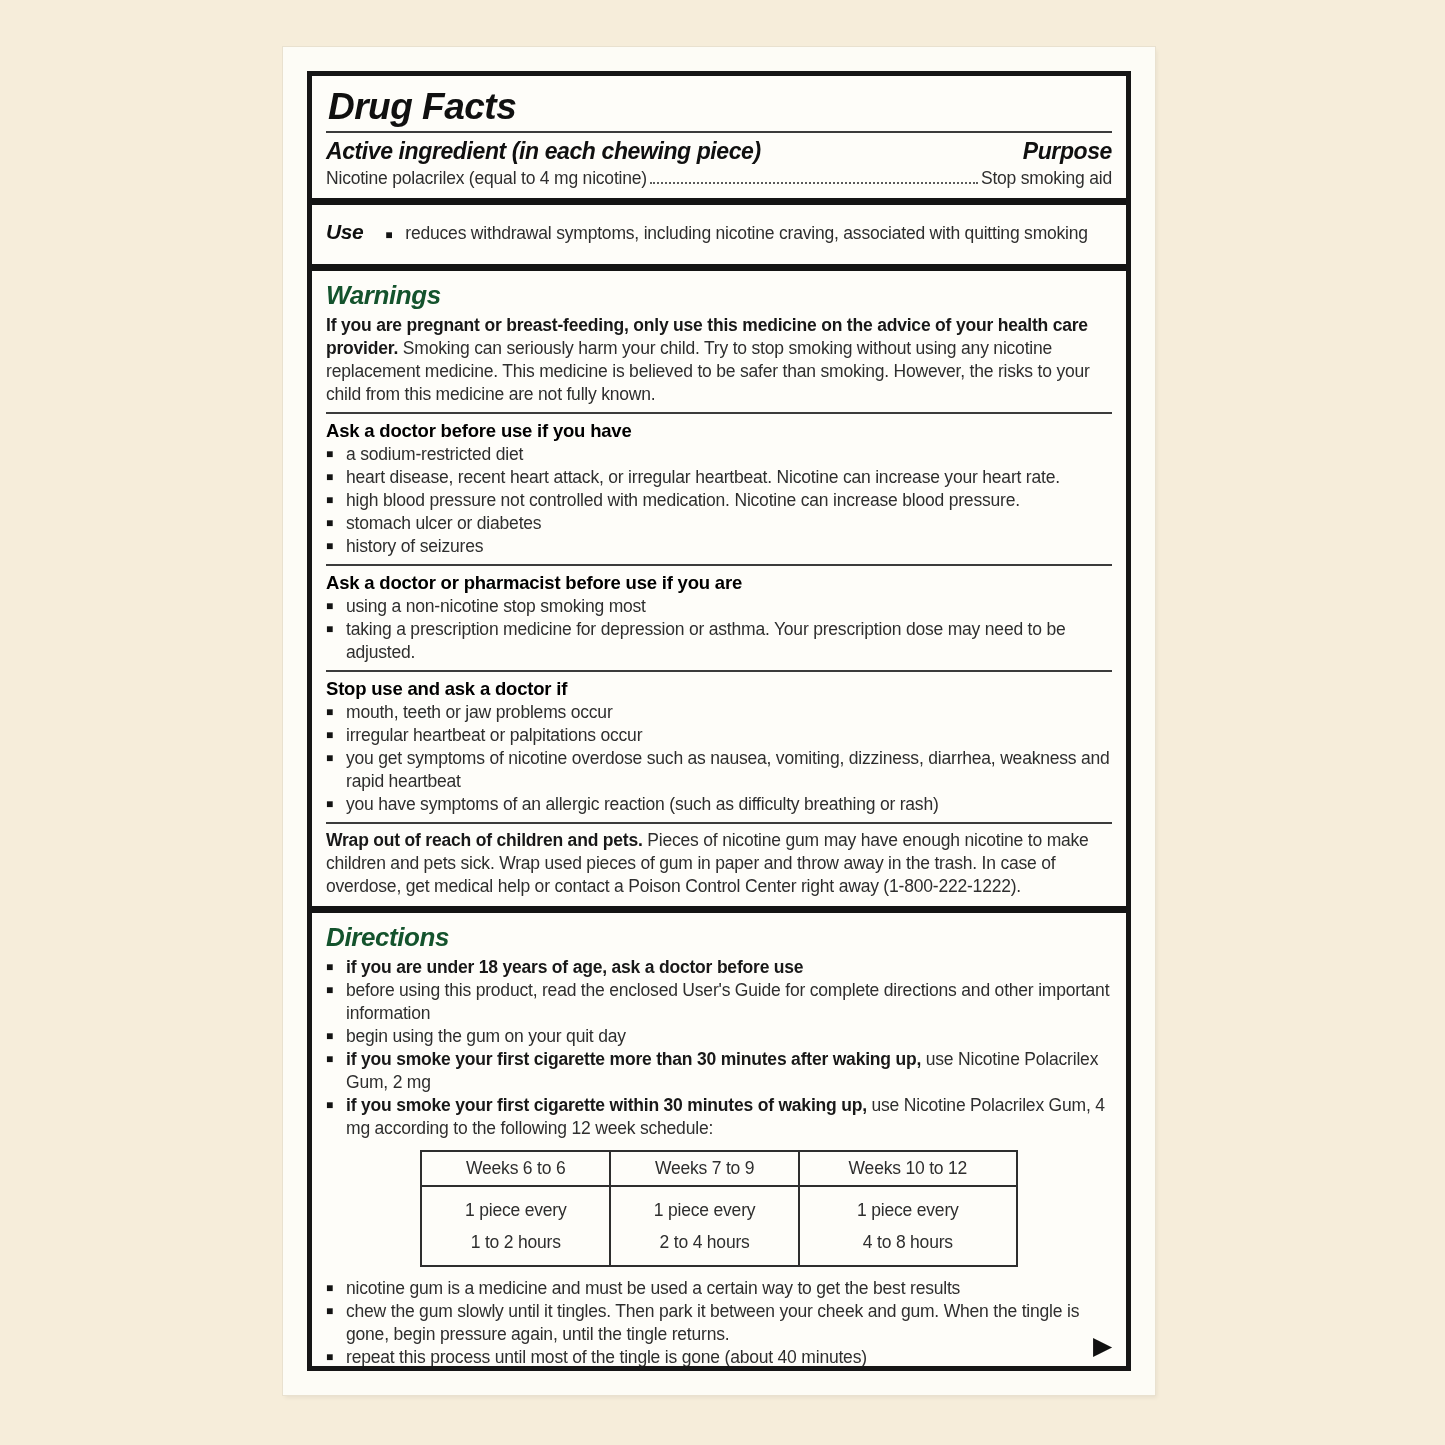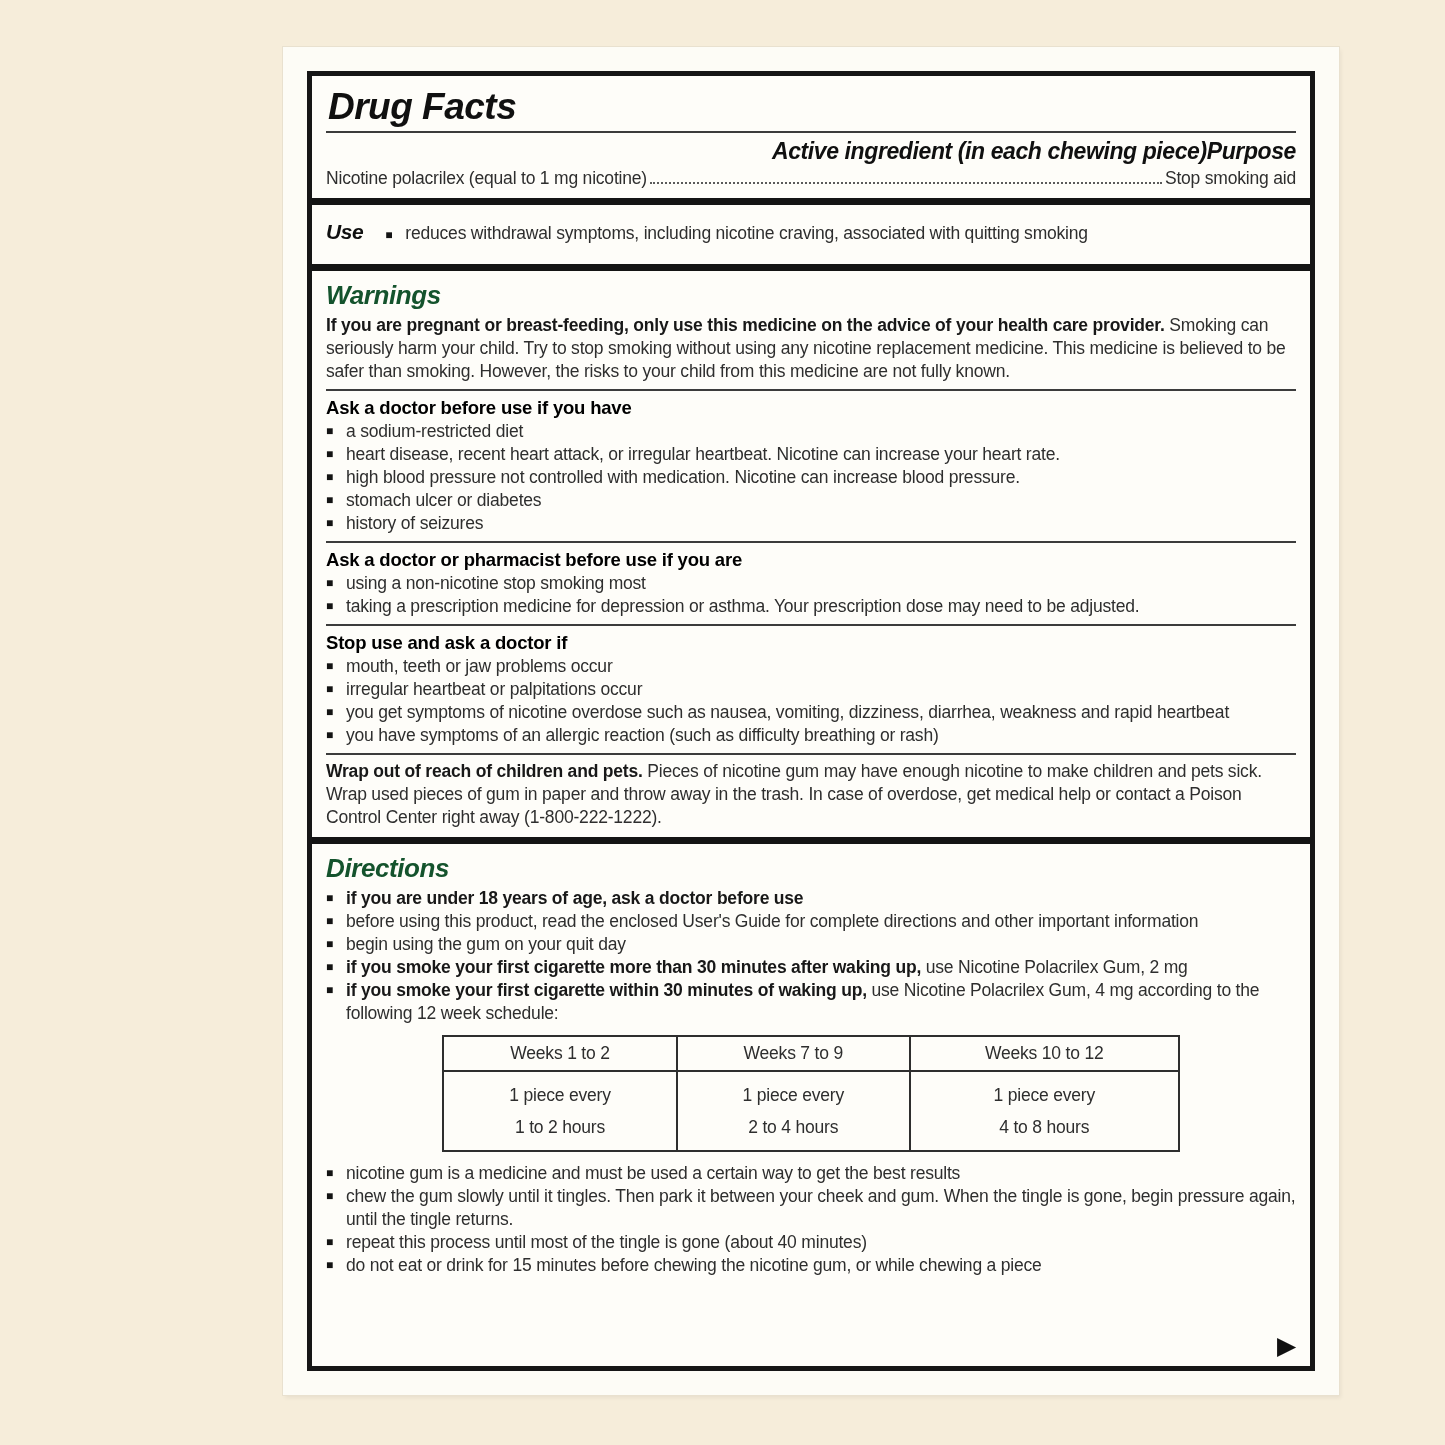--- a/index.html
+++ b/index.html
@@ -6,21 +6,21 @@
   html,body { width:1445px; height:1445px; }
   body {
     background:#f6edda;
     font-family:"Liberation Sans", sans-serif;
     color:#2e2e2e;
     position:relative;
     letter-spacing:-0.2px;
   }
   .card {
     position:absolute; left:283px; top:47px;
-    width:1056px; height:1348px;
+    width:872px; height:1348px;
     background:#fdfcf6;
     box-shadow:0 0 0 1px #e9e1cf, 2px 3px 4px rgba(0,0,0,0.06);
   }
   .panel {
     position:relative;
     margin:24px;
     height:1300px;
     border:5px solid #161616;
     background:#fefdf9;
     padding:6px 14px 10px;
@@ -29,21 +29,21 @@
     line-height:23px;
   }
   h1.df-title {
     font-size:37px; line-height:42px;
     font-style:italic; font-weight:bold; color:#101010;
     margin:4px 0 3px 2px; letter-spacing:-0.5px;
   }
   .rule { height:2px; background:#3c3c3c; margin:3px 0 5px; }
   .rule.mid { margin:6px 0 5px; }
   .bar { height:7px; background:#141414; margin:8px -14px; }
-  .head-row { display:flex; justify-content:flex-end; align-items:baseline; margin-top:2px; }
+  .head-row { display:flex; justify-content:space-between; align-items:baseline; margin-top:2px; }
   .h-italic {
     font-style:italic; font-weight:bold; font-size:23px; line-height:27px;
     color:#101010; letter-spacing:-0.4px;
   }
   .ing-row { display:flex; align-items:baseline; margin:2px 0 4px; }
   .dots { flex:1; border-bottom:2px dotted #5a5a5a; margin:0 3px 4px; height:12px; }
   .use-row { display:flex; align-items:baseline; padding:7px 0 9px; }
   .use-label { font-style:italic; font-weight:bold; font-size:21px; color:#101010; margin-right:22px; letter-spacing:-0.4px; }
   h2.sec-title {
     font-style:italic; font-weight:bold; font-size:26px; line-height:32px;
@@ -77,21 +77,21 @@
   <div class="panel">
 
     <h1 class="df-title">Drug Facts</h1>
     <div class="rule"></div>
 
     <div class="head-row">
       <span class="h-italic">Active ingredient (in each chewing piece)</span>
       <span class="h-italic">Purpose</span>
     </div>
     <div class="ing-row">
-      <span>Nicotine polacrilex (equal to 1 mg nicotine)</span>
+      <span>Nicotine polacrilex (equal to 4 mg nicotine)</span>
       <span class="dots"></span>
       <span>Stop smoking aid</span>
     </div>
 
     <div class="bar"></div>
 
     <div class="use-row">
       <span class="use-label">Use</span>
       <span class="sq">■</span>
       <span class="btext">reduces withdrawal symptoms, including nicotine craving, associated with quitting smoking</span>
@@ -183,21 +183,21 @@
         <span class="btext"><b>if you smoke your first cigarette more than 30 minutes after waking up, </b><span>use Nicotine Polacrilex Gum, 2 mg</span></span>
       </div>
     <div class="brow">
         <span class="sq">■</span>
         <span class="btext"><b>if you smoke your first cigarette within 30 minutes of waking up, </b><span>use Nicotine Polacrilex Gum, 4 mg according to the following 12 week schedule:</span></span>
       </div>
 
     <table class="sched">
       <tbody>
           <tr>
-        <th>Weeks 1 to 2</th>
+        <th>Weeks 6 to 6</th>
         <th>Weeks 7 to 9</th>
         <th>Weeks 10 to 12</th>
       </tr>
       <tr>
         <td>1 piece every
 1 to 2 hours</td>
         <td>1 piece every
 2 to 4 hours</td>
         <td>1 piece every
 4 to 8 hours</td>

